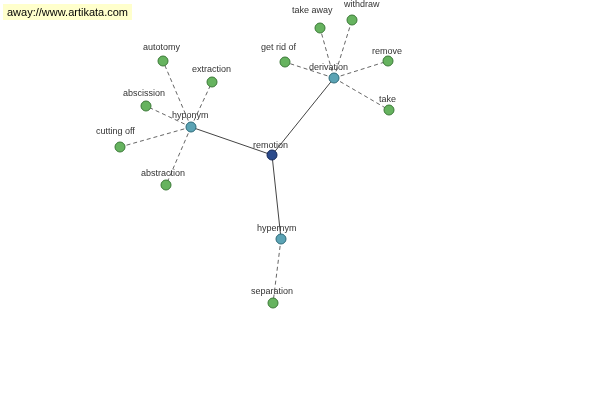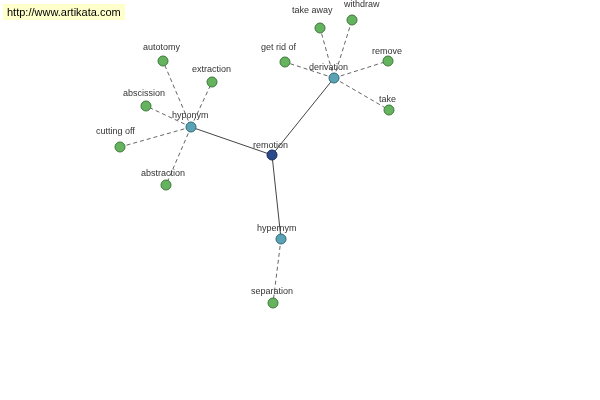--- a/index.html
+++ b/index.html
@@ -34,21 +34,21 @@
   }
   svg.graph text {
     font-family: "Liberation Sans", sans-serif;
     font-size: 9px;
   }
 </style>
 </head>
 <body>
 
 <div id="stage">
-  <div id="watermark" style="background: rgb(255, 255, 204);">http://www.artikata.com</div>
+  <div id="watermark" style="background: rgb(255, 255, 204);">away://www.artikata.com</div>
   <svg class="graph" width="600" height="400" viewBox="0 0 600 400">
       <line x1="272" y1="155" x2="191" y2="127" stroke="#444444" stroke-width="1"></line>
       <line x1="272" y1="155" x2="334" y2="78" stroke="#444444" stroke-width="1"></line>
       <line x1="272" y1="155" x2="281" y2="239" stroke="#444444" stroke-width="1"></line>
       <line x1="191" y1="127" x2="163" y2="61" stroke="#666666" stroke-width="1" stroke-dasharray="4,3"></line>
       <line x1="191" y1="127" x2="212" y2="82" stroke="#666666" stroke-width="1" stroke-dasharray="4,3"></line>
       <line x1="191" y1="127" x2="146" y2="106" stroke="#666666" stroke-width="1" stroke-dasharray="4,3"></line>
       <line x1="191" y1="127" x2="120" y2="147" stroke="#666666" stroke-width="1" stroke-dasharray="4,3"></line>
       <line x1="191" y1="127" x2="166" y2="185" stroke="#666666" stroke-width="1" stroke-dasharray="4,3"></line>
       <line x1="334" y1="78" x2="285" y2="62" stroke="#666666" stroke-width="1" stroke-dasharray="4,3"></line>

